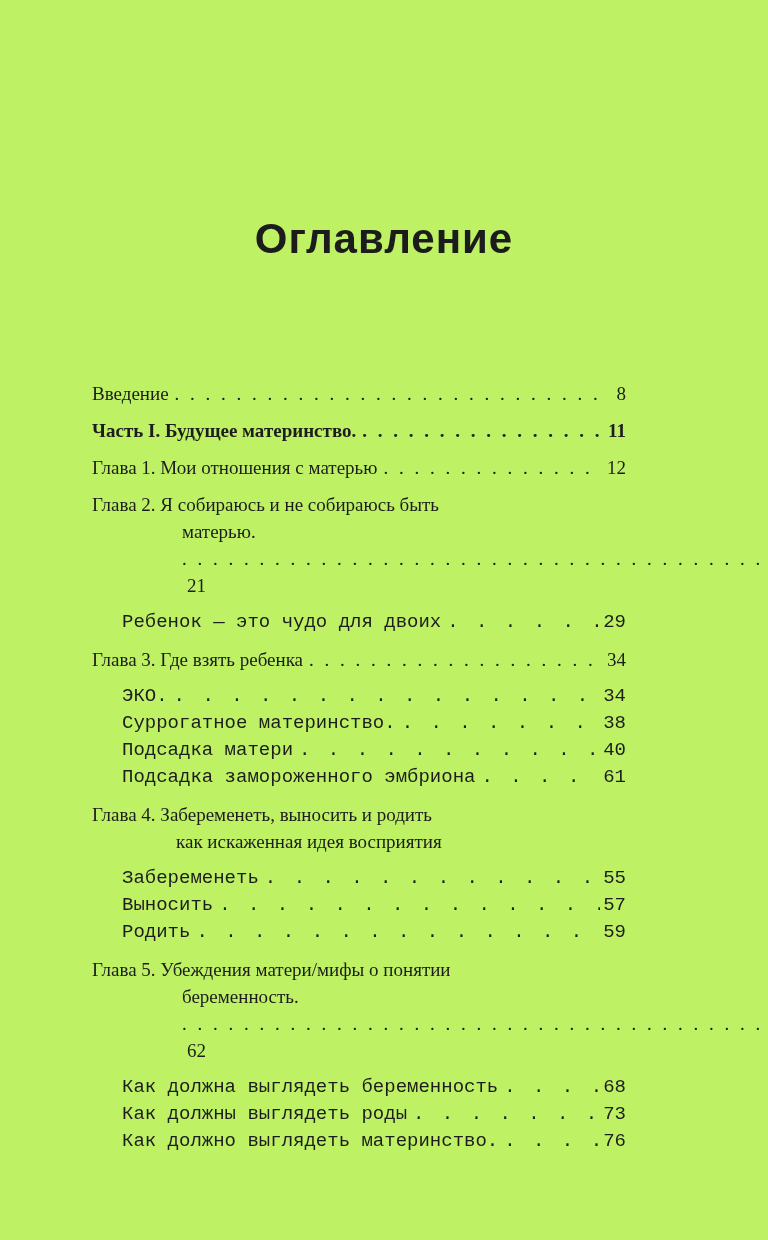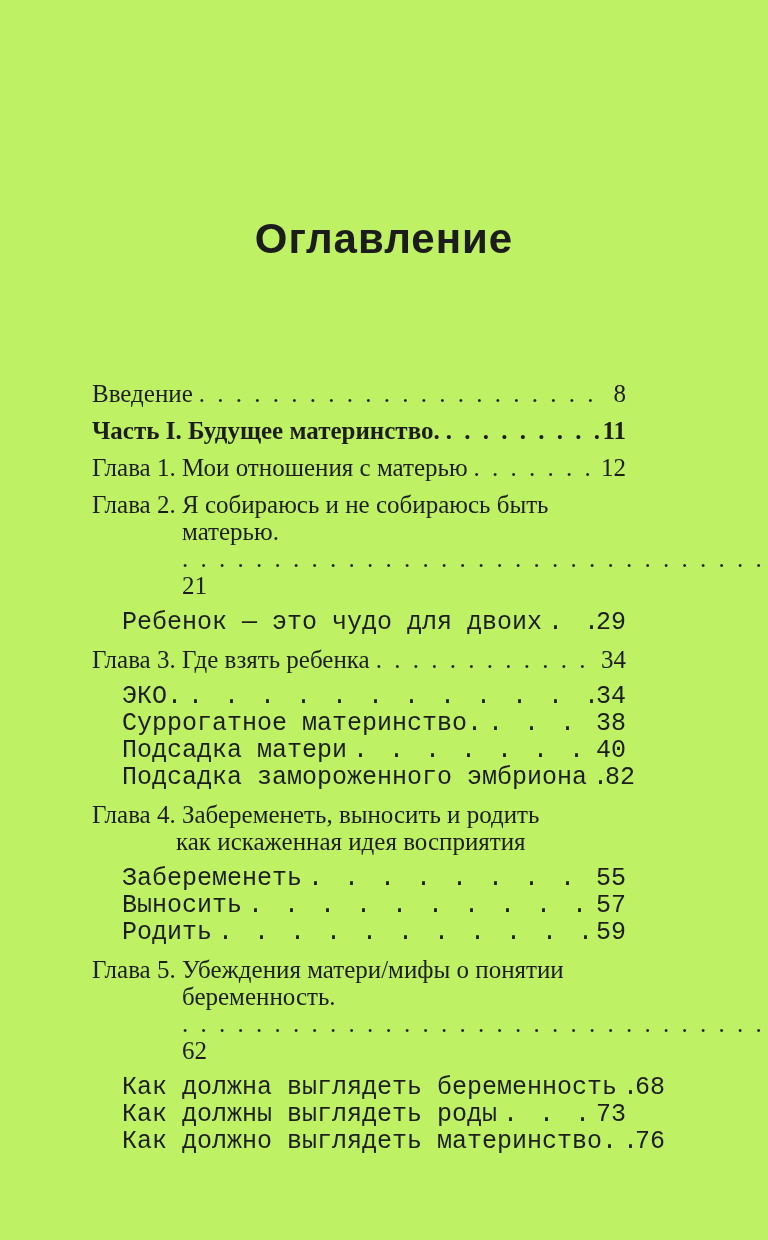--- a/index.html
+++ b/index.html
@@ -22,21 +22,21 @@
     text-align: center;
     font-family: "Liberation Sans", sans-serif;
     font-weight: 700;
     font-size: 42px;
     letter-spacing: 1px;
     color: #1c1c1c;
     line-height: 1;
   }
   .toc {
     margin: 120px 142px 0 92px; 
-    font-size: 25px;
+    font-size: 19px;
   }
   .entry { margin-top: 0; }
   .entry.part,
   .entry.chapter,
   .entry.sub-first { margin-top: 10px; }
   .entry.part { font-weight: 700; }
   .entry.sub .line { padding-left: 30px; font-family: Liberation Mono, monospace; }
   .line {
     display: flex;
     align-items: baseline;
@@ -131,21 +131,21 @@
         <div class="line">
           <span class="txt">Подсадка матери</span>
           <span class="leader"></span>
           <span class="pg">40</span>
         </div>
       </div>
       <div class="entry sub">
         <div class="line">
           <span class="txt">Подсадка замороженного эмбриона</span>
           <span class="leader"></span>
-          <span class="pg">82</span>
+          <span class="pg">61</span>
         </div>
       </div>
       <div class="entry chapter">
         <div class="line">
           <span class="txt">Глава 4. Забеременеть, выносить и родить</span>
         </div>
         <div class="line cont">
           <span class="txt">как искаженная идея восприятия</span>
         </div>
       </div>

